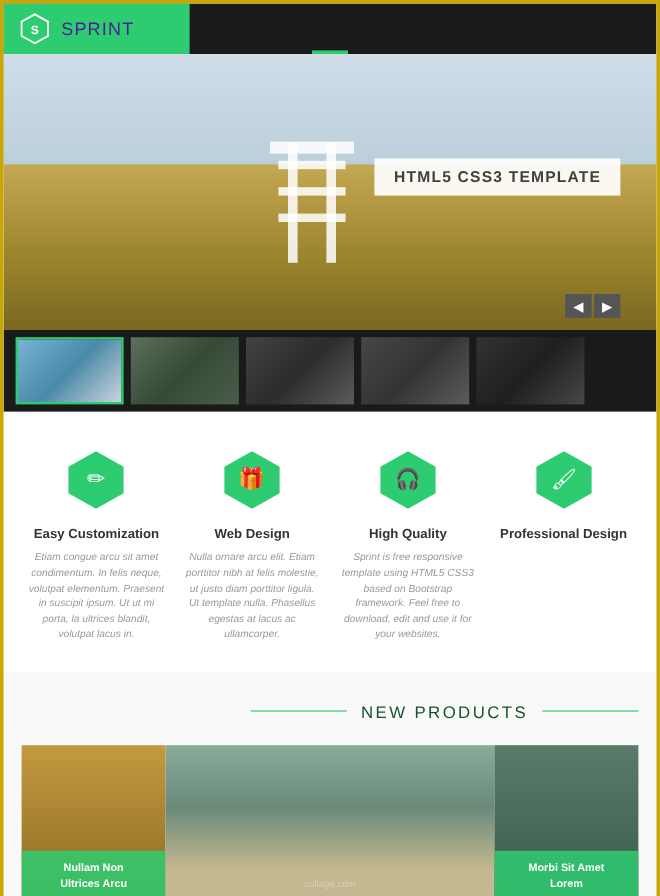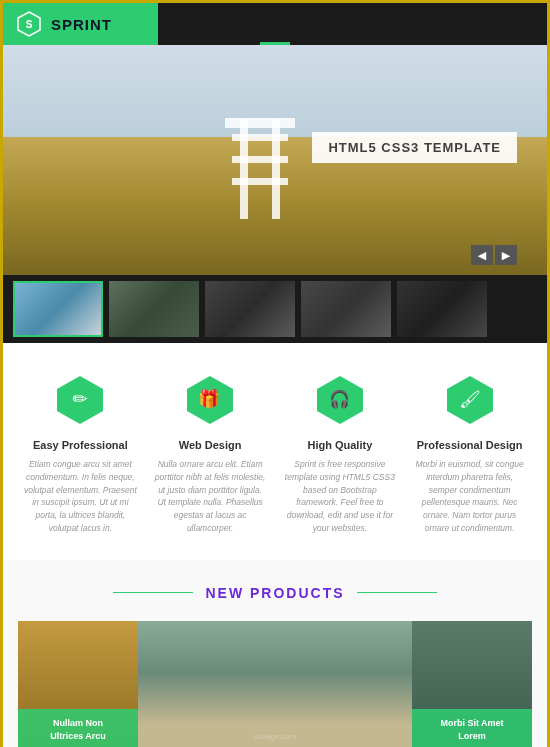--- a/index.html
+++ b/index.html
@@ -33,22 +33,22 @@
     .brand-hex {
       width: 28px;
       height: 28px;
       position: relative;
     }
     .brand-hex svg {
       width: 28px;
       height: 28px;
     }
     .brand-name {
-      color: #0f172a;
-      font-weight: bold;
+      color: #4c1d95;
+      font-weight: normal;
       font-size: 15px;
       letter-spacing: 1px;
     }
     .navbar-nav {
       display: flex;
       align-items: center;
       margin-left: auto;
       padding-right: 10px;
       gap: 2px;
       height: 42px;
@@ -204,27 +204,27 @@
     }
 
     
     .new-products {
       background: #f9f9f9;
       padding: 25px 15px 0;
     }
     .section-title {
       text-align: center;
       font-size: 14px;
-      font-weight: bold;
-      color: #6d28d9;
+      font-weight: normal;
+      color: #14532d;
       letter-spacing: 2px;
       margin-bottom: 20px;
       display: flex;
       align-items: center;
-      justify-content: center;
+      justify-content: flex-end;
       gap: 12px;
     }
     .section-title::before,
     .section-title::after {
       content: '';
       flex: 1;
       height: 1px;
       background: #2ecc71;
       max-width: 80px;
     }
@@ -322,21 +322,21 @@
 <section class="features">
   <div class="features-grid">
 
     <div class="feature-item">
       <div class="feature-icon-wrap">
         <svg viewBox="0 0 54 54" xmlns="http://www.w3.org/2000/svg">
           <polygon points="27,3 50,16 50,38 27,51 4,38 4,16" fill="#2ecc71"></polygon>
           <text x="27" y="32" text-anchor="middle" fill="white" font-size="18">✏</text>
         </svg>
       </div>
-      <div class="feature-title">Easy Professional</div>
+      <div class="feature-title">Easy Customization</div>
       <div class="feature-text">Etiam congue arcu sit amet condimentum. In felis neque, volutpat elementum. Praesent in suscipit ipsum. Ut ut mi porta, la ultrices blandit, volutpat lacus in.</div>
     </div>
 
     <div class="feature-item">
       <div class="feature-icon-wrap">
         <svg viewBox="0 0 54 54" xmlns="http://www.w3.org/2000/svg">
           <polygon points="27,3 50,16 50,38 27,51 4,38 4,16" fill="#2ecc71"></polygon>
           <text x="27" y="32" text-anchor="middle" fill="white" font-size="18">🎁</text>
         </svg>
       </div>
@@ -356,21 +356,20 @@
     </div>
 
     <div class="feature-item">
       <div class="feature-icon-wrap">
         <svg viewBox="0 0 54 54" xmlns="http://www.w3.org/2000/svg">
           <polygon points="27,3 50,16 50,38 27,51 4,38 4,16" fill="#2ecc71"></polygon>
           <text x="27" y="32" text-anchor="middle" fill="white" font-size="17">🖌</text>
         </svg>
       </div>
       <div class="feature-title">Professional Design</div>
-      <div class="feature-text">Morbi in euismod, sit congue interdum pharetra felis, semper condimentum pellentesque mauris. Nec ornare. Nam tortor purus ornare ut condimentum.</div>
     </div>
 
   </div>
 </section>
 
 <section class="new-products">
   <div class="section-title">
     <span>NEW PRODUCTS</span>
   </div>
   <div class="products-grid">

